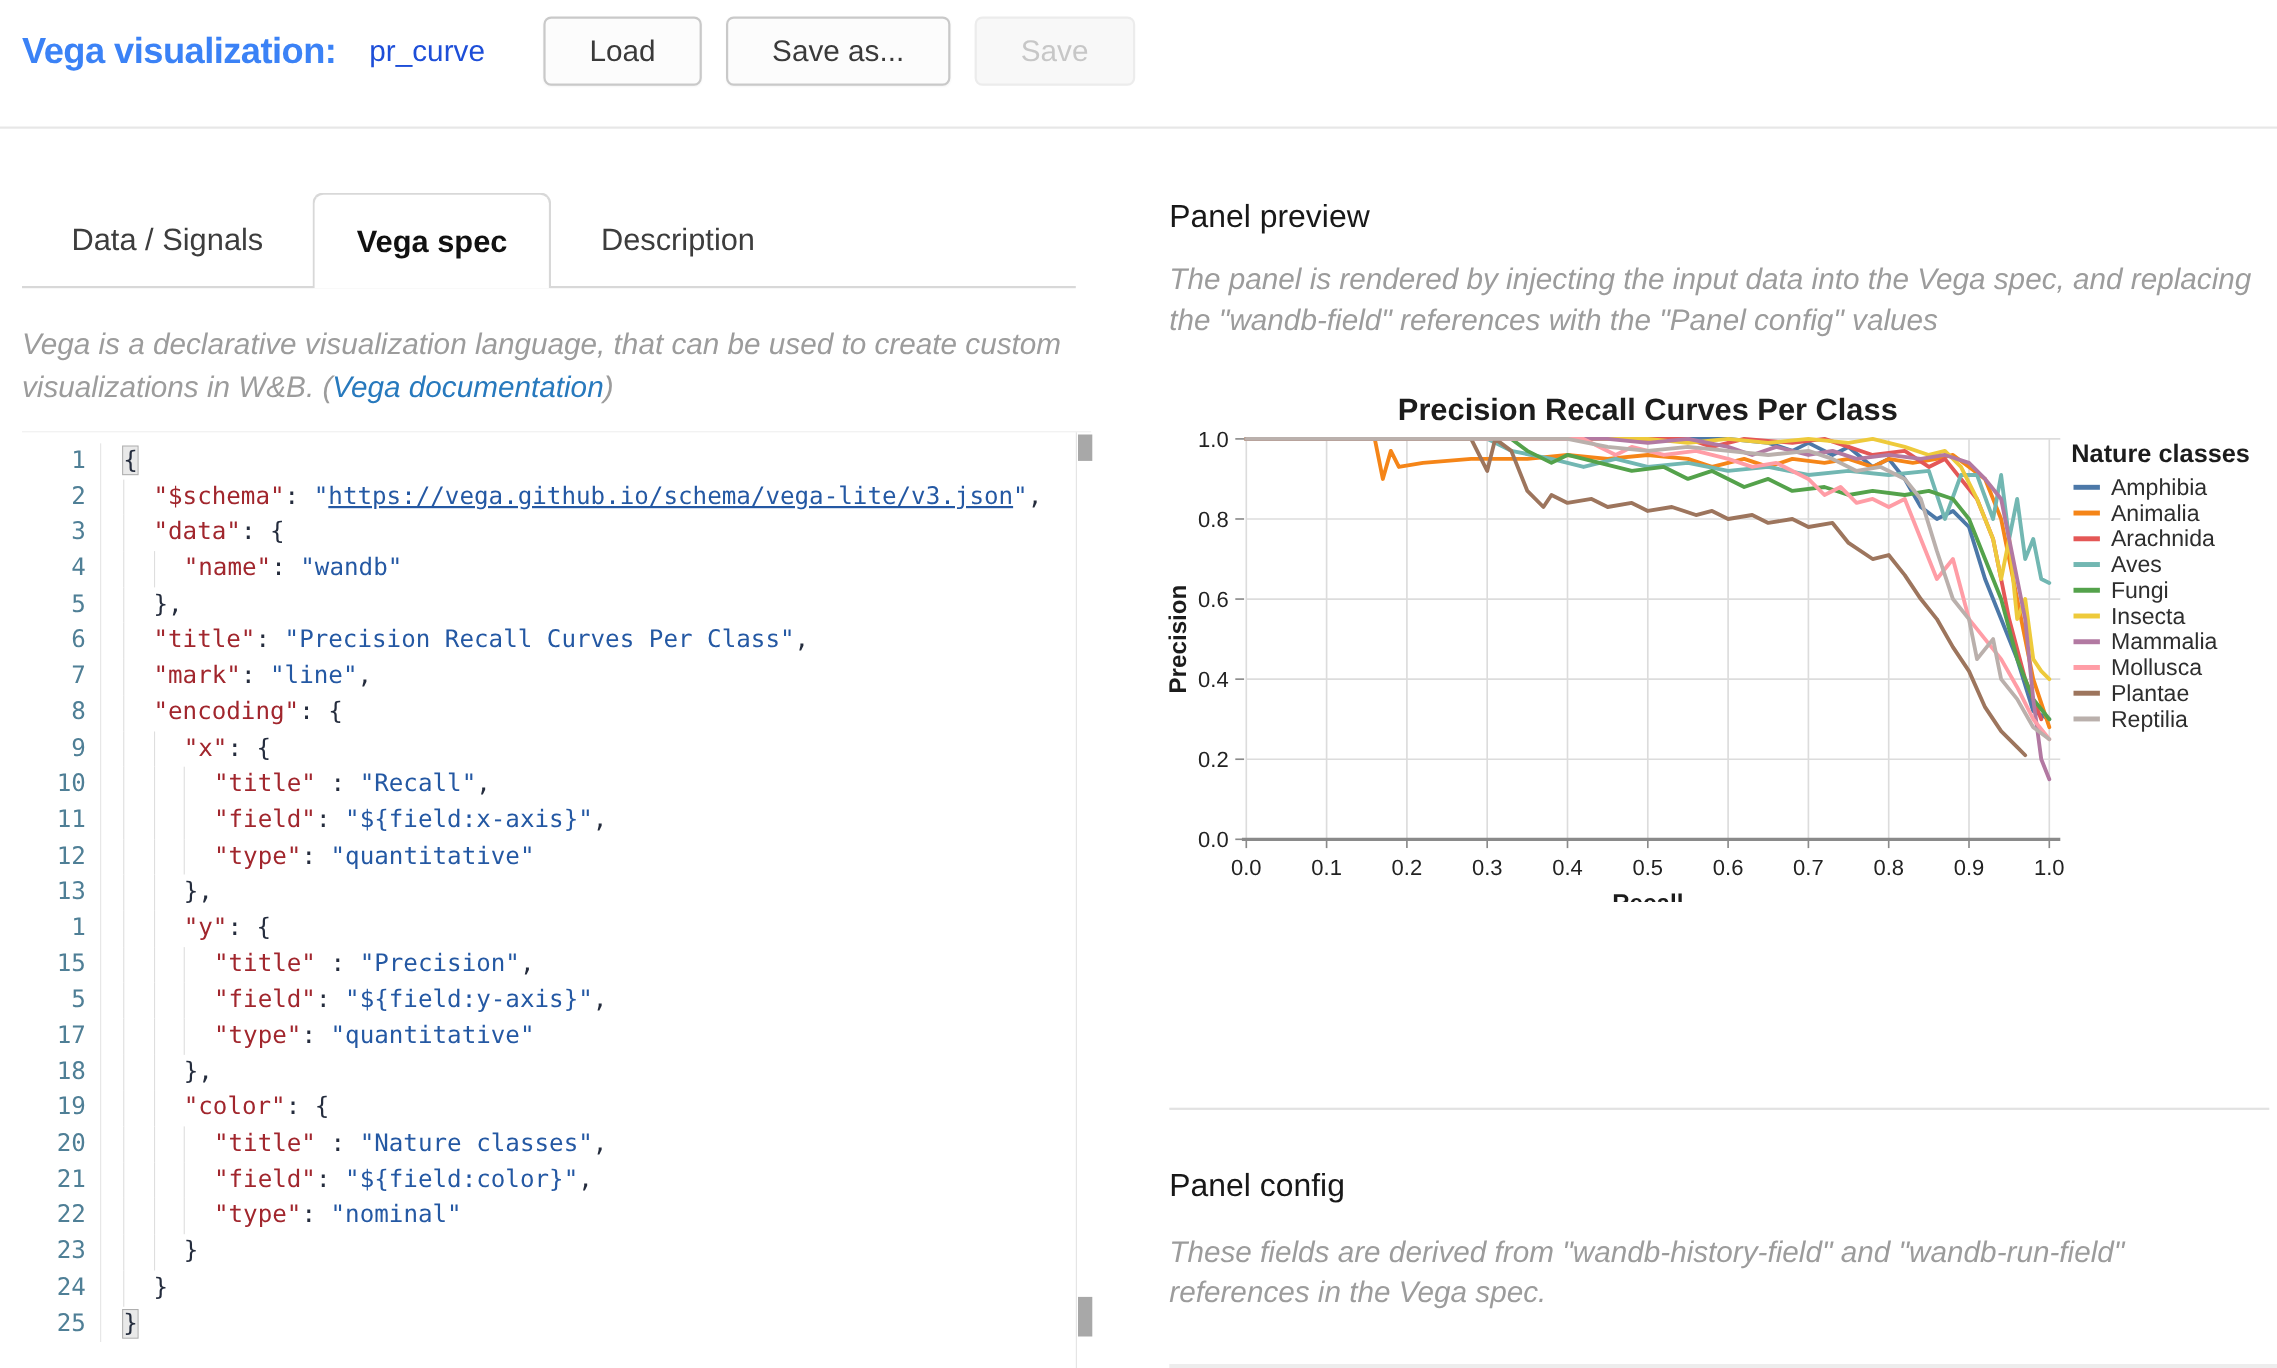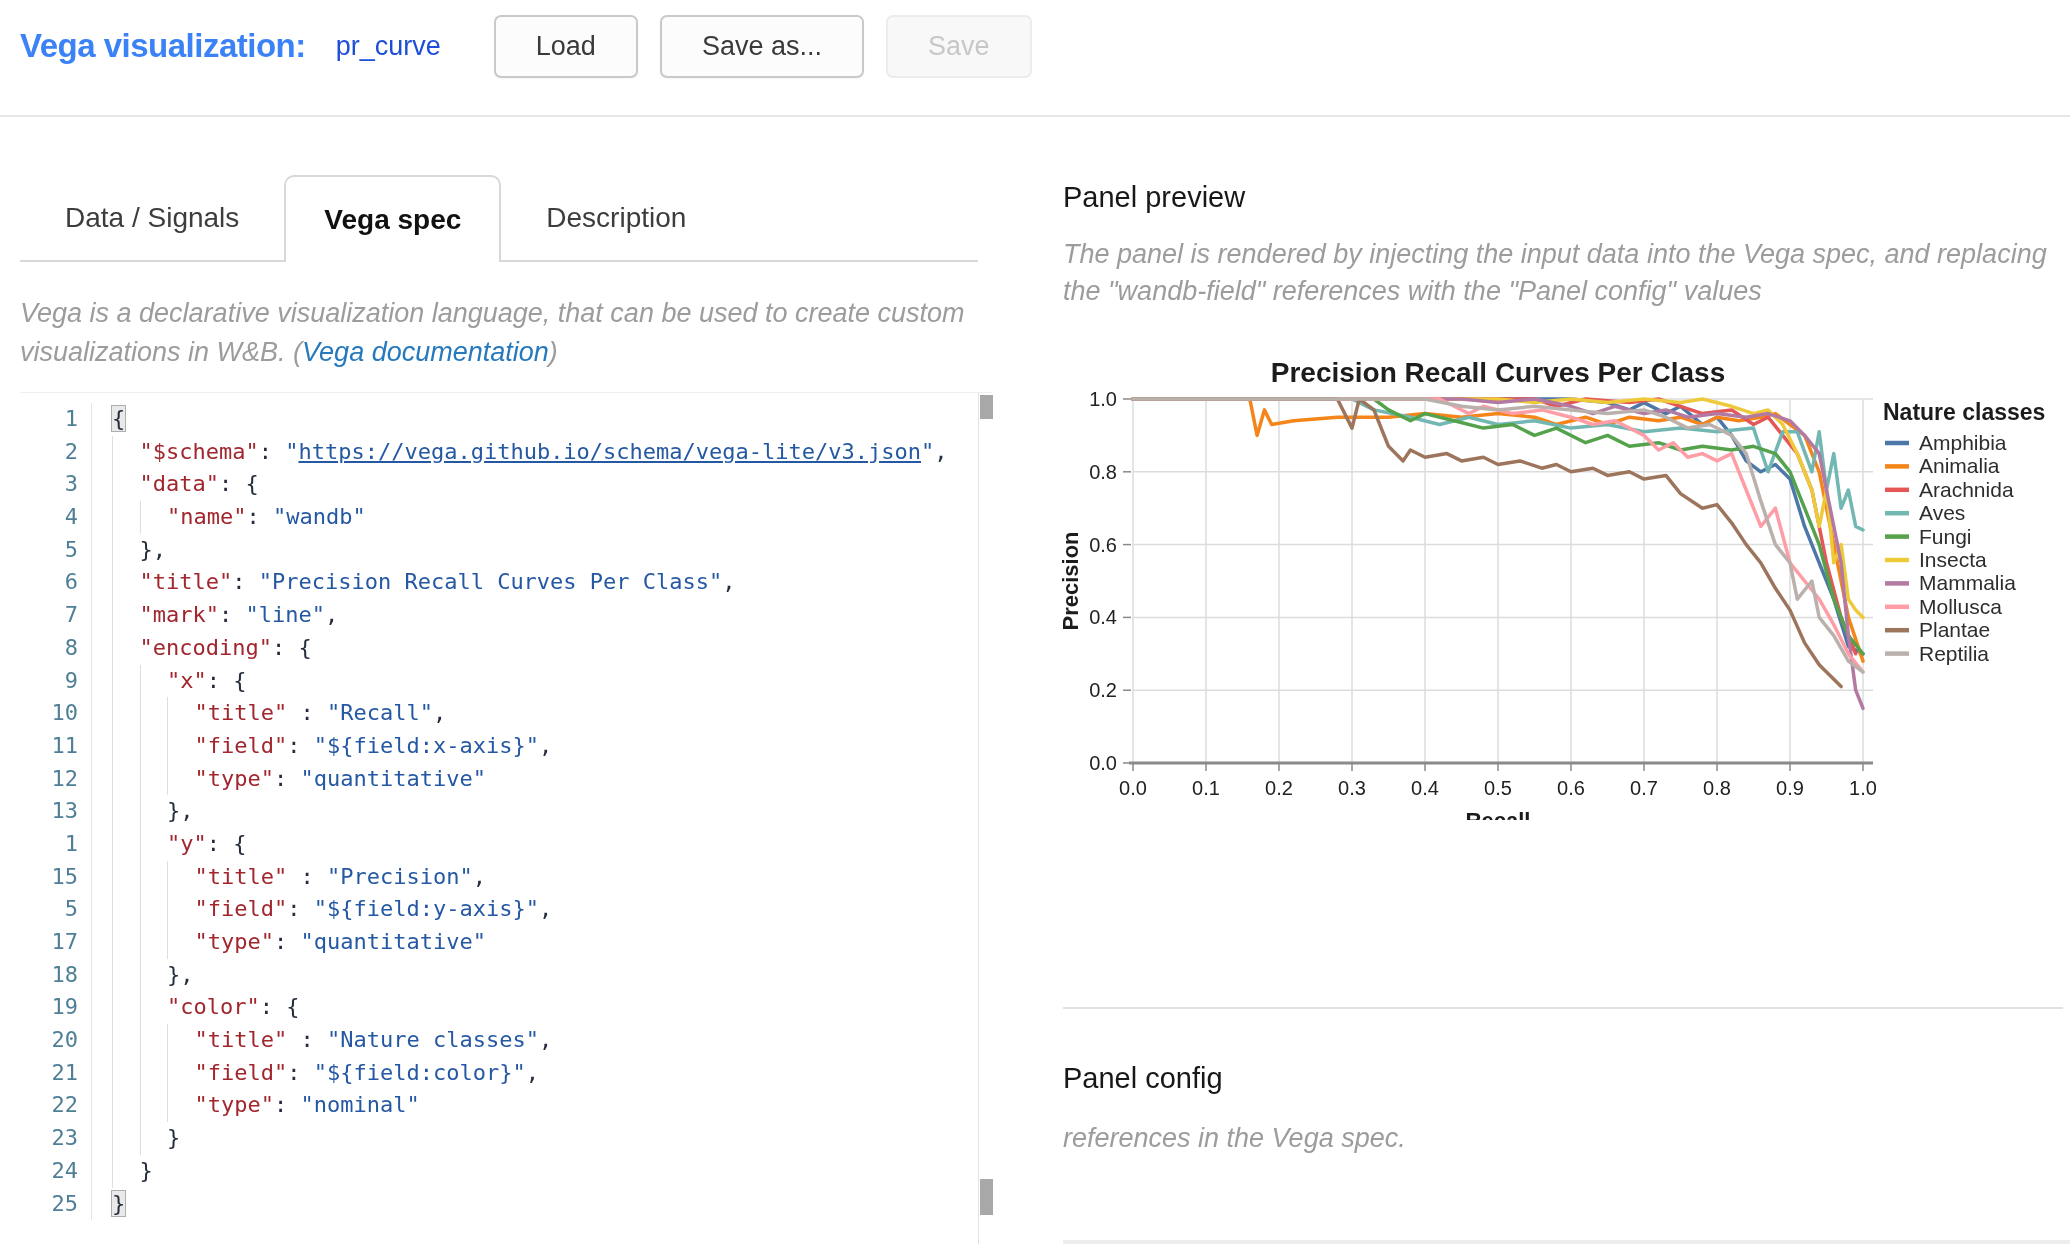--- a/index.html
+++ b/index.html
@@ -263,15 +263,16 @@
         <line x1="825" y1="313.6" x2="849" y2="313.6" stroke="#bab0ac" stroke-width="4.5"></line>
         <text x="859" y="320.6" font-family="Liberation Sans, sans-serif" font-size="21" fill="#2e2e2e">Reptilia</text>
       </g>
     </g>
   </svg>
 
 <div class="section-divider"></div>
 
 <div class="rp-heading" id="panel-config-heading">Panel config</div>
 <div class="rp-para" id="panel-config-desc">
+  <div>These fields are derived from "wandb-history-field" and "wandb-run-field"</div>
   <div>references in the Vega spec.</div>
 </div>
 <div class="bottom-divider"></div>
 
 </body></html>

